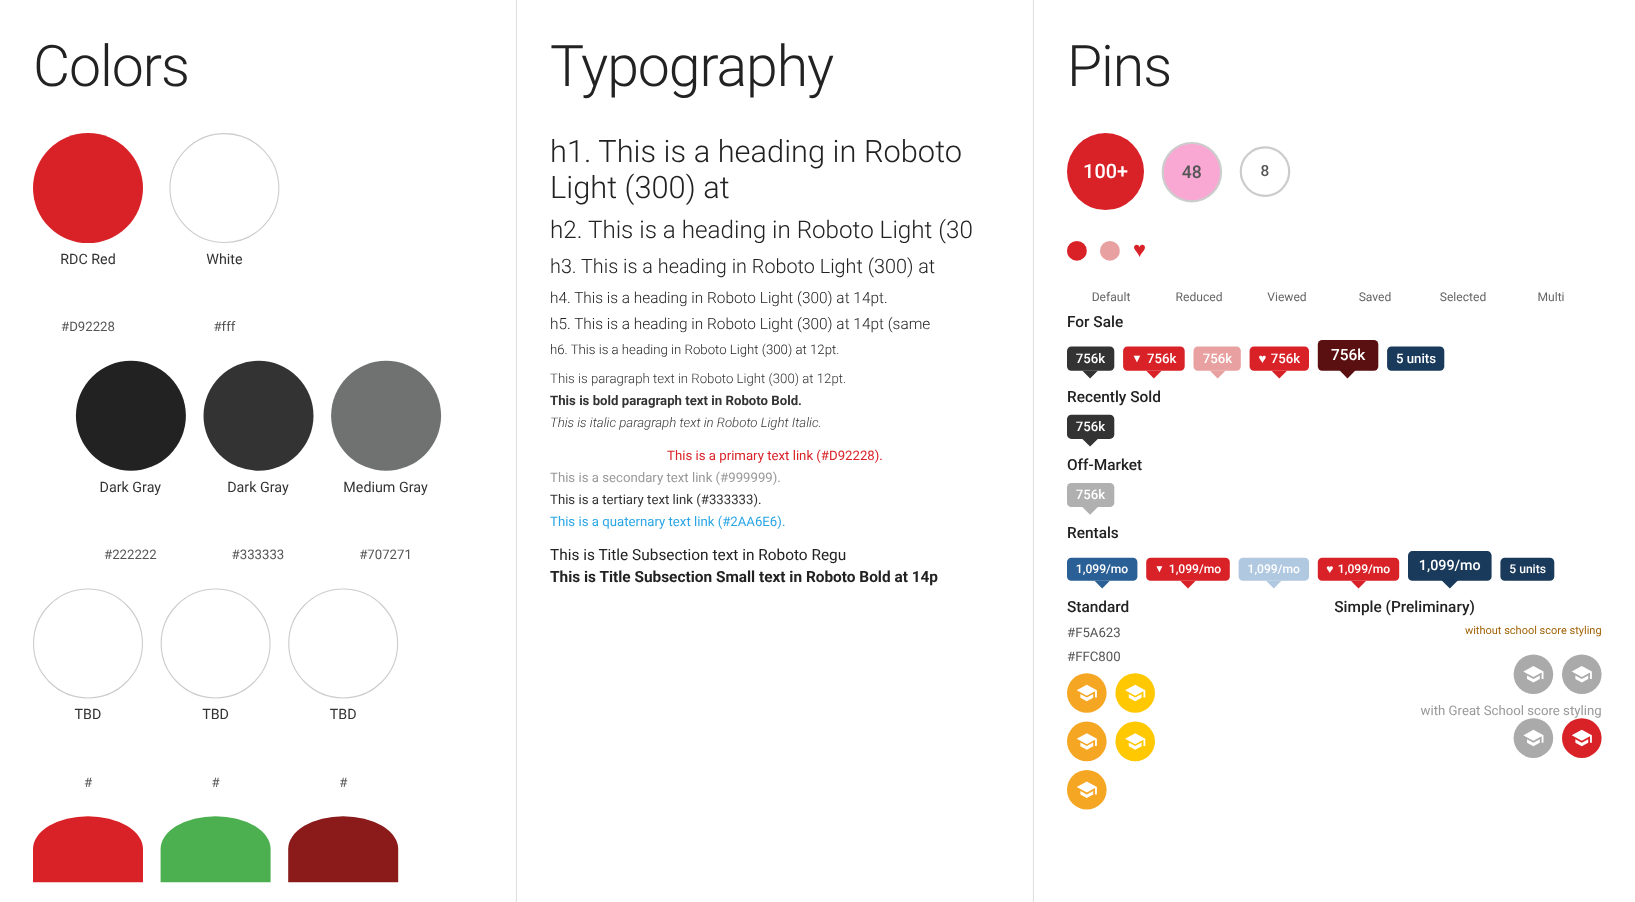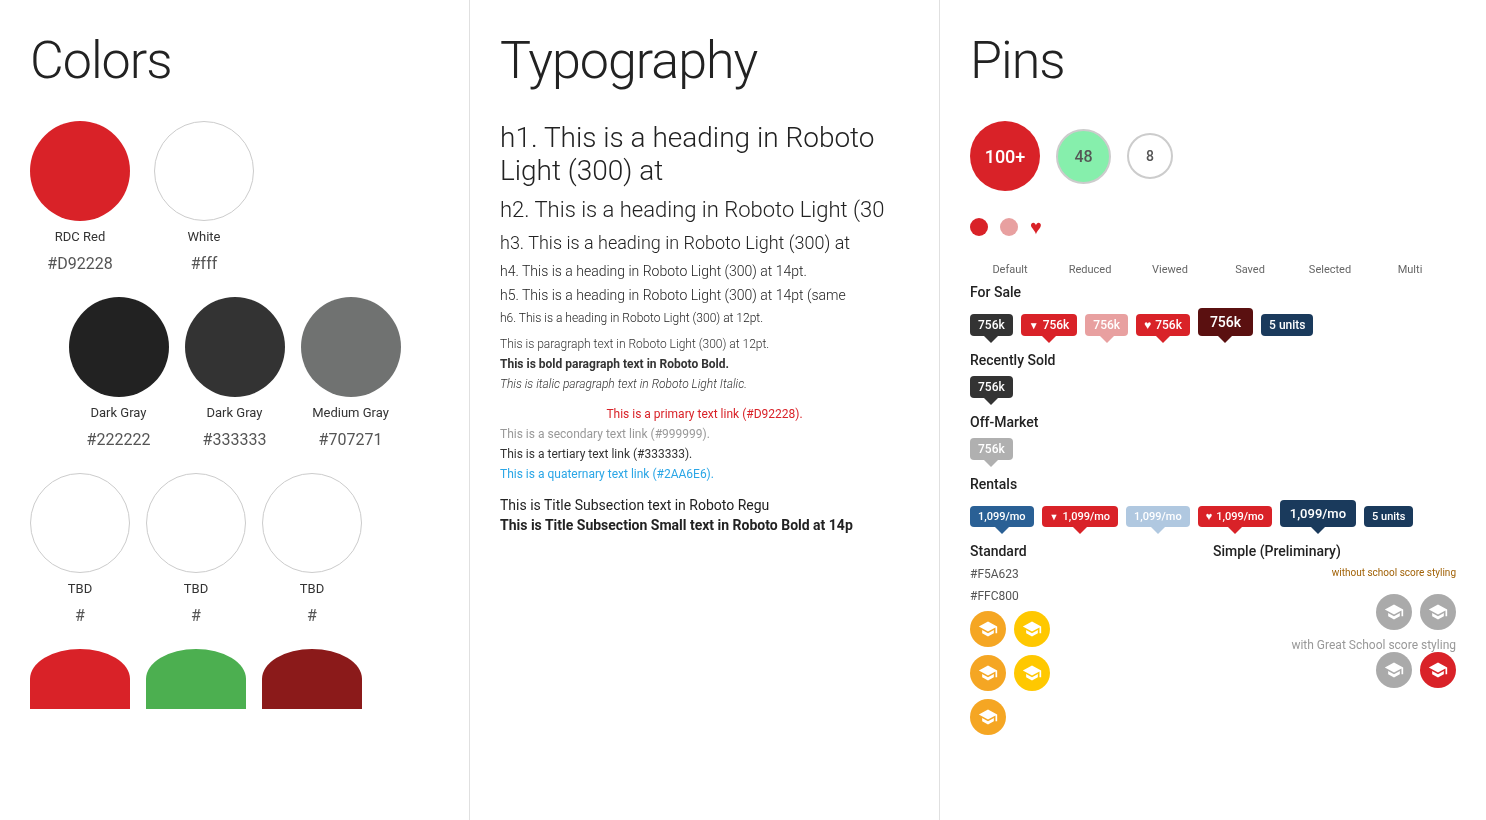--- a/index.html
+++ b/index.html
@@ -61,23 +61,24 @@
     .swatch-tbd2 { background: #fff; border: 1px solid #ccc; }
     .swatch-tbd3 { background: #fff; border: 1px solid #ccc; }
 
     .swatch-label {
       font-size: 13px;
       color: #333;
       text-align: center;
       line-height: 1.3;
     }
     .swatch-hex {
-      font-size: 16px;
+      font-size: 12px;
       color: #555;
       text-align: center;
+      margin-top: 36px;
     }
     .typo-h1 { font-size: 28px; font-weight: 300; margin-bottom: 10px; color: #222; }
     .typo-h2 { font-size: 22px; font-weight: 300; margin-bottom: 10px; color: #222; }
     .typo-h3 { font-size: 18px; font-weight: 300; margin-bottom: 10px; color: #222; }
     .typo-h4 { font-size: 14px; font-weight: 300; margin-bottom: 8px; color: #222; }
     .typo-h5 { font-size: 14px; font-weight: 300; margin-bottom: 8px; color: #222; }
     .typo-h6 { font-size: 12px; font-weight: 300; margin-bottom: 12px; color: #222; }
     .typo-p { font-size: 12px; font-weight: 300; margin-bottom: 6px; color: #333; }
     .typo-bold { font-size: 12px; font-weight: 700; margin-bottom: 6px; color: #333; }
     .typo-italic { font-size: 12px; font-style: italic; font-weight: 300; margin-bottom: 16px; color: #333; }
@@ -317,21 +318,21 @@
 
   <div class="typo-title-subsection">This is Title Subsection text in Roboto Regu</div>
   <div class="typo-title-subsection-small">This is Title Subsection Small text in Roboto Bold at 14p</div>
 </div>
 
 <div class="col col-pins">
   <h1 class="section-title">Pins</h1>
 
   <div class="pin-bubbles-row">
     <div class="pin-bubble pin-bubble-lg pin-bubble-red">100+</div>
-    <div class="pin-bubble pin-bubble-gray" style="border:2px solid #ccc;color:#555;background:#86efac;width:55px;height:55px;font-size:16px;">48</div>
+    <div class="pin-bubble pin-bubble-gray" style="border:2px solid #ccc;color:#555;background:#f9a8d4;width:55px;height:55px;font-size:16px;">48</div>
     <div class="pin-bubble pin-bubble-sm pin-bubble-gray" style="border:2px solid #ccc;color:#555;background:#fff;width:46px;height:46px;font-size:14px;">8</div>
   </div>
 
   <div class="pin-dots-row">
     <div class="pin-dot pin-dot-red"></div>
     <div class="pin-dot" style="background:#e8a0a0;"></div>
     <div class="pin-dot-heart">♥</div>
   </div>
 
   <div class="pin-labels-row">

